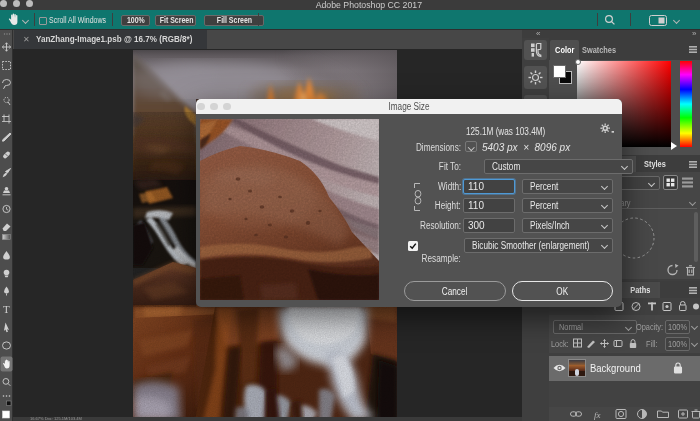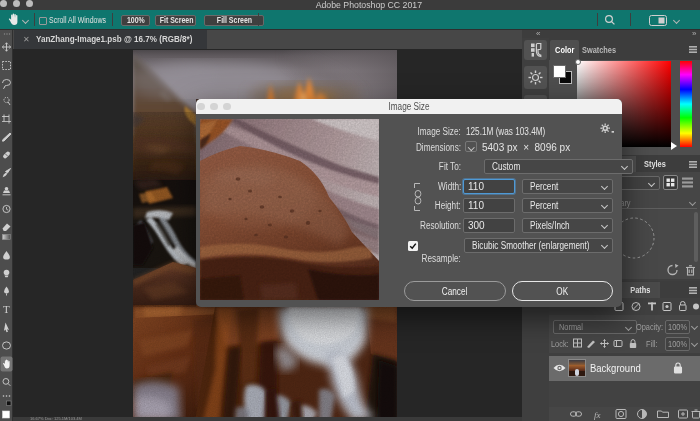--- a/index.html
+++ b/index.html
@@ -712,21 +712,20 @@
         <ellipse cx="46" cy="100" rx="1.7" ry="1.2"></ellipse>
       <ellipse cx="108" cy="104" rx="2.4" ry="1.9"></ellipse>
         <ellipse cx="120" cy="92" rx="1.7" ry="1.2"></ellipse>
       <ellipse cx="56" cy="116" rx="1.9" ry="1.3"></ellipse>
         <ellipse cx="86" cy="118" rx="2.1" ry="1.5"></ellipse>
     </g>
 
     <rect x="0" y="0" width="179" height="181" fill="#23100a" opacity="0.2" filter="url(#pgrain)"></rect>
   </svg>
 
-  <div class="dlab" style="top:27px;"><span class="cr">Image Size:</span></div>
   <div class="dval" style="left:270px;top:27px;"><span class="cl">125.1M (was 103.4M)</span></div>
   <svg style="position:absolute;left:404px;top:24px" width="14" height="11" viewBox="0 0 14 11">
     <g stroke="#cfcfcf" fill="none">
       <circle cx="5.2" cy="5.2" r="2" stroke-width="1.6"></circle>
       <g stroke-width="1.3">
         <line x1="5.2" y1="0.4" x2="5.2" y2="2.2"></line>
           <line x1="5.2" y1="8.2" x2="5.2" y2="10"></line>
         <line x1="0.4" y1="5.2" x2="2.2" y2="5.2"></line>
           <line x1="8.2" y1="5.2" x2="10" y2="5.2"></line>
         <line x1="1.8" y1="1.8" x2="3.1" y2="3.1"></line>
@@ -735,21 +734,21 @@
           <line x1="3.1" y1="7.3" x2="1.8" y2="8.6"></line>
       </g>
     </g>
     <rect x="11.6" y="8" width="2.4" height="1.7" fill="#cfcfcf"></rect>
   </svg>
 
   <div class="dlab" style="top:42.5px;"><span class="cr">Dimensions:</span></div>
   <div style="position:absolute;left:269px;top:42px;width:12px;height:11px;border:1px solid #787878;border-radius:2px;box-sizing:border-box;">
     <div style="position:absolute;left:3px;top:2.5px;width:3.5px;height:3.5px;border-right:1.1px solid #c9c9c9;border-bottom:1.1px solid #c9c9c9;transform:rotate(45deg);"></div>
   </div>
-  <div class="dval" style="left:286px;top:42.5px;"><span style="display:inline-block;transform:scaleX(1);transform-origin:0 50%;white-space:nowrap;">5403 px &nbsp;× &nbsp;8096 px</span></div>
+  <div class="dval" style="left:286px;top:42.5px;"><span style="display:inline-block;transform:scaleX(1);transform-origin:0 50%;white-space:nowrap;font-style:italic;">5403 px &nbsp;× &nbsp;8096 px</span></div>
 
   <div class="dlab" style="top:62px;"><span class="cr">Fit To:</span></div>
   <div class="ddrop" style="left:268px;top:59.5px;width:149px;margin-left:20px;"><span class="cl">Custom</span><span class="chev"></span></div>
 
   <svg style="position:absolute;left:215px;top:83px" width="14" height="30" viewBox="0 0 14 30">
     <g fill="none" stroke="#b9b9b9" stroke-width="1">
       <polyline points="9,1.5 3.5,1.5 3.5,6"></polyline>
       <polyline points="9,28.5 3.5,28.5 3.5,24"></polyline>
       <rect x="4.2" y="8.5" width="5.6" height="6.5" rx="2.8"></rect>
       <rect x="4.2" y="15.5" width="5.6" height="6.5" rx="2.8"></rect>

